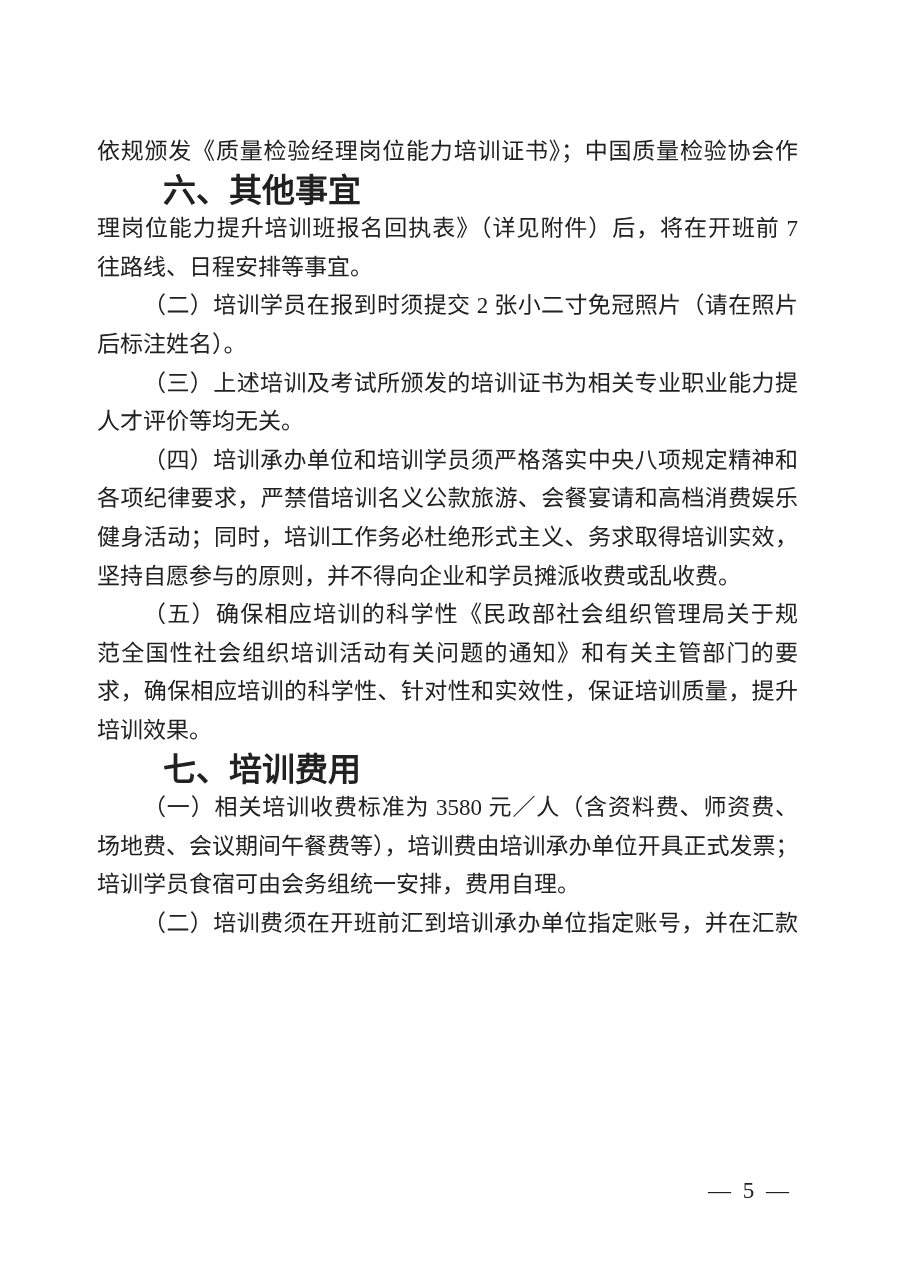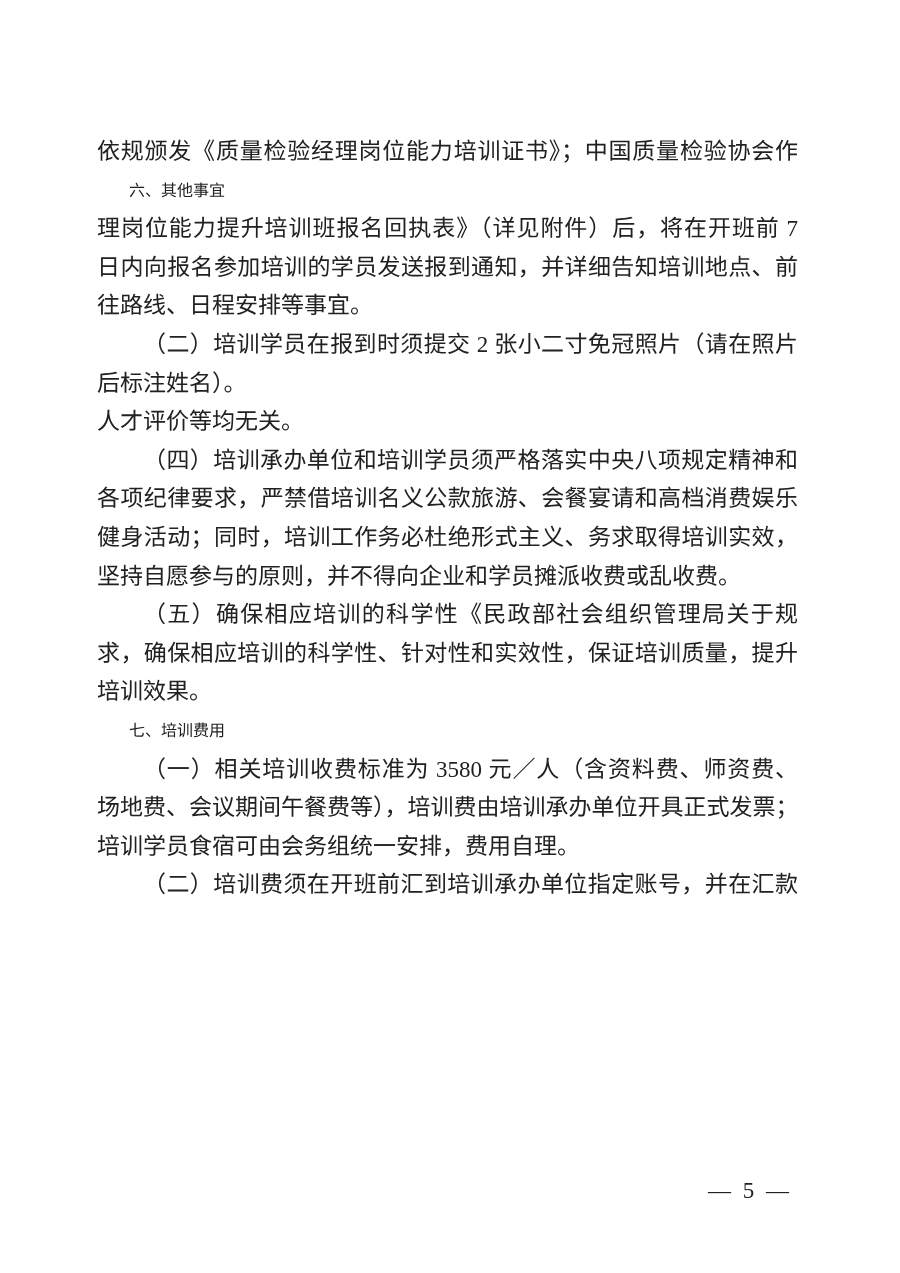--- a/index.html
+++ b/index.html
@@ -35,22 +35,22 @@
     overflow: hidden;
     white-space: nowrap;
     font-family: Liberation Serif, serif;
   }
   .line.full { text-align-last: justify; }
   .line.end  { text-align-last: left; }
   .line.indent { text-indent: 2em; }
   .line.tight { letter-spacing: -1.2px; }
   .line.heading {
     font-family: "Liberation Sans", "DejaVu Sans", sans-serif;
-    font-weight: 400;
-    font-size: 16px;
+    font-weight: 700;
+    font-size: 33px;
     text-align-last: left;
     text-indent: 2em;
   }
   .footer {
     position: absolute;
     top: 1176px;
     right: 108px;
     font-size: 23px;
     line-height: 30px;
     color: #212121;
@@ -58,30 +58,31 @@
   }
 </style>
 </head>
 <body>
 
 <div class="page">
   <main class="text-block">
     <div class="line full">依规颁发《质量检验经理岗位能力培训证书》；中国质量检验协会作</div>
     <div class="line heading">六、其他事宜</div>
     <div class="line full">理岗位能力提升培训班报名回执表》（详见附件）后，将在开班前 7</div>
-    <div class="line full">日内向报名参加培训的学员发送报到通知，并详细告知培训地点、前</div>
     <div class="line end">往路线、日程安排等事宜。</div>
     <div class="line full indent">（二）培训学员在报到时须提交 2 张小二寸免冠照片（请在照片</div>
     <div class="line end">后标注姓名）。</div>
+    <div class="line full indent">（三）上述培训及考试所颁发的培训证书为相关专业职业能力提</div>
     <div class="line end">人才评价等均无关。</div>
     <div class="line full indent">（四）培训承办单位和培训学员须严格落实中央八项规定精神和</div>
     <div class="line full">各项纪律要求，严禁借培训名义公款旅游、会餐宴请和高档消费娱乐</div>
     <div class="line full">健身活动；同时，培训工作务必杜绝形式主义、务求取得培训实效，</div>
     <div class="line end">坚持自愿参与的原则，并不得向企业和学员摊派收费或乱收费。</div>
     <div class="line full indent">（五）确保相应培训的科学性《民政部社会组织管理局关于规</div>
+    <div class="line full">范全国性社会组织培训活动有关问题的通知》和有关主管部门的要</div>
     <div class="line full">求，确保相应培训的科学性、针对性和实效性，保证培训质量，提升</div>
     <div class="line end">培训效果。</div>
     <div class="line heading">七、培训费用</div>
     <div class="line full indent">（一）相关培训收费标准为 3580 元／人（含资料费、师资费、</div>
     <div class="line full">场地费、会议期间午餐费等），培训费由培训承办单位开具正式发票；</div>
     <div class="line end">培训学员食宿可由会务组统一安排，费用自理。</div>
     <div class="line full indent">（二）培训费须在开班前汇到培训承办单位指定账号，并在汇款</div>
   </main>
 
   <div class="footer">— 5 —</div>

